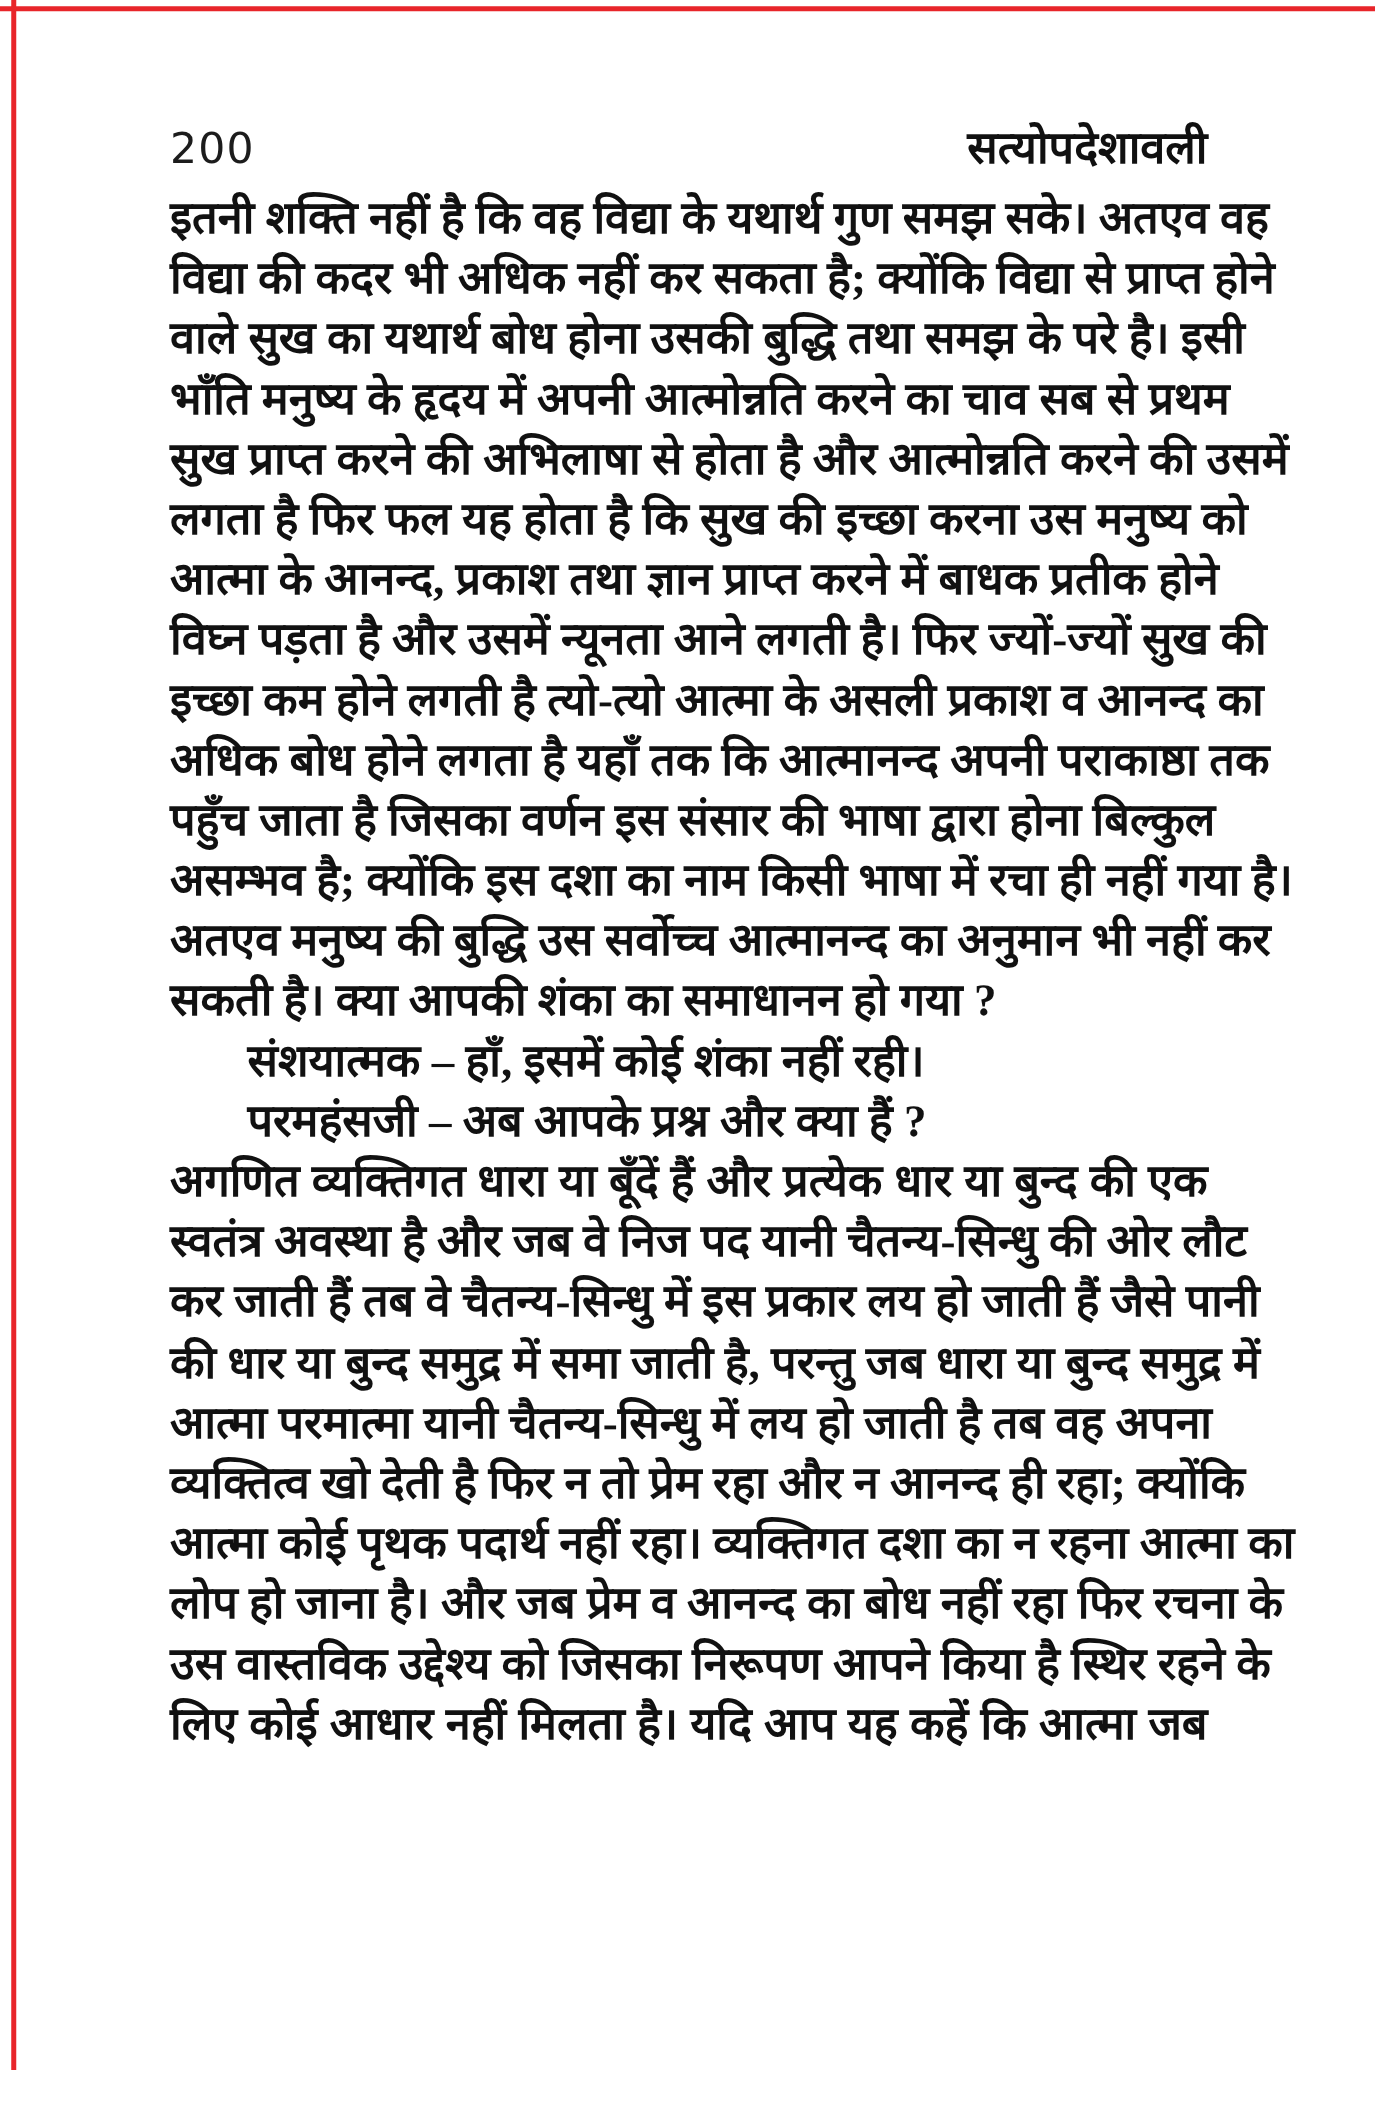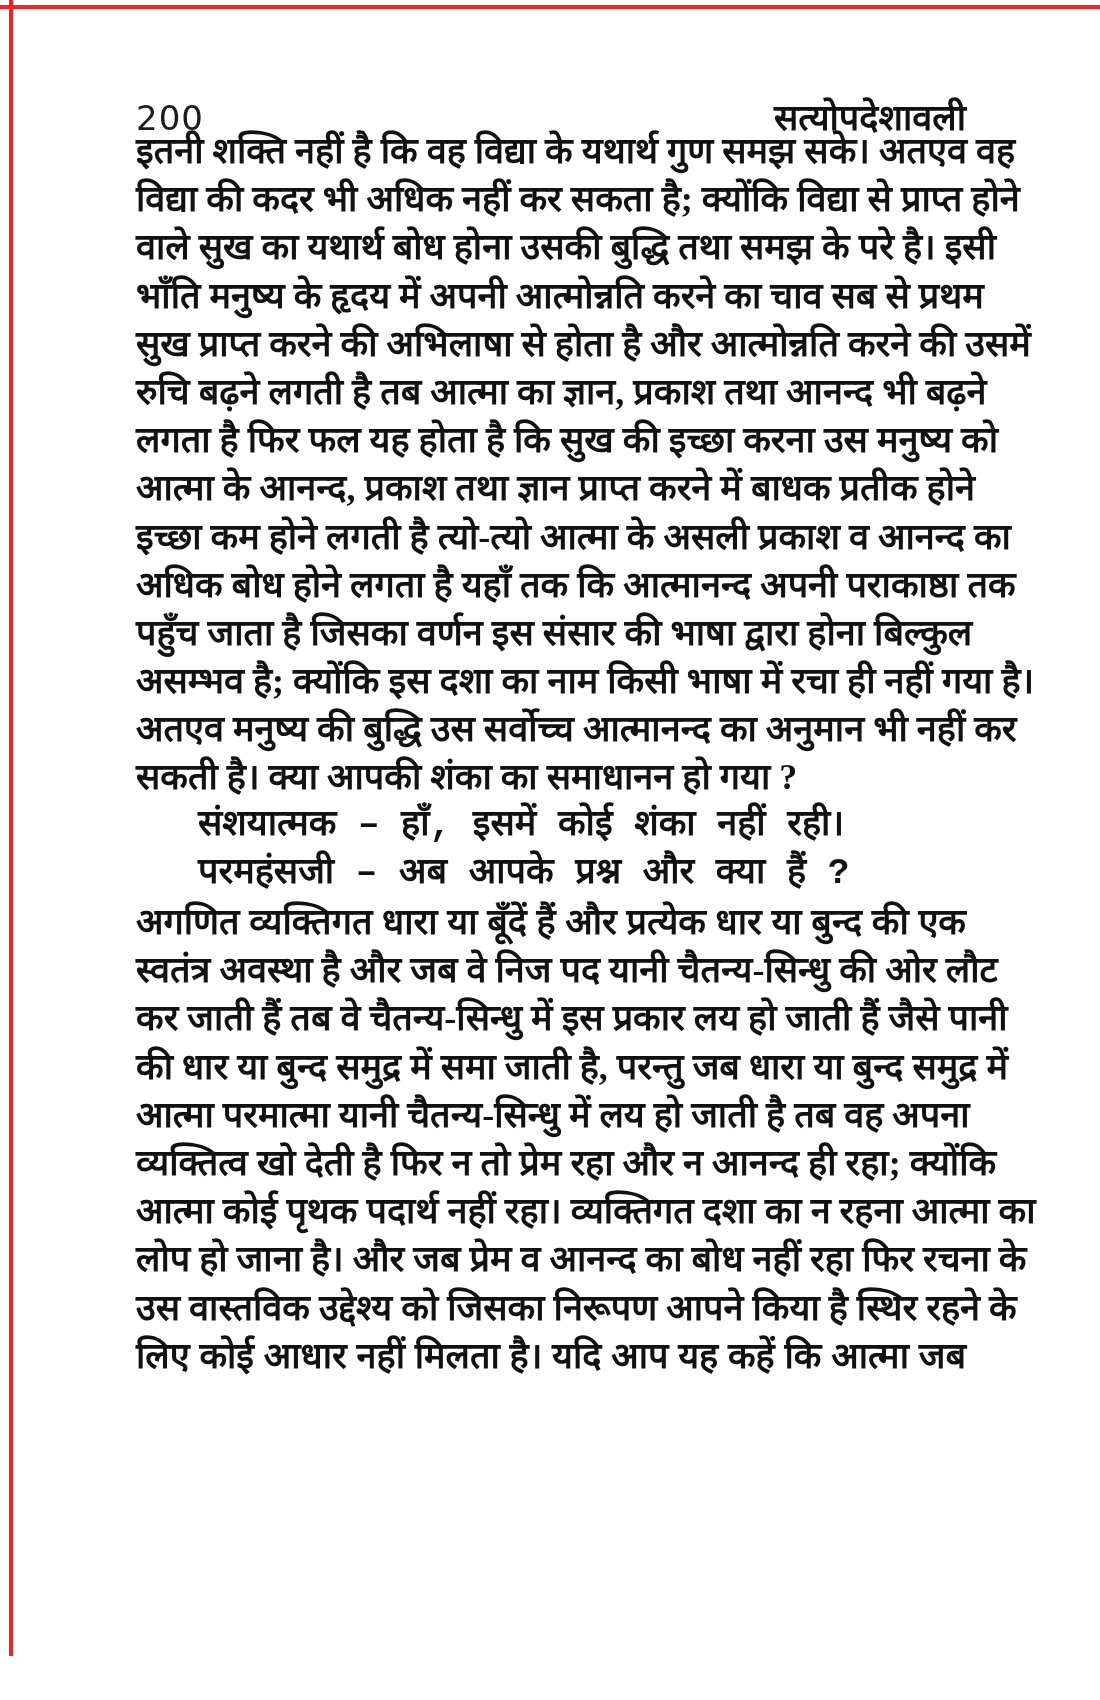--- a/index.html
+++ b/index.html
@@ -32,32 +32,32 @@
   .pagenum{
     font-family:"DejaVu Sans",sans-serif;
     font-size:34px;font-weight:400;color:#1c1c1c;letter-spacing:1px;
   }
   .booktitle{
     font-size:36px;font-weight:700;color:#101010;
     white-space:nowrap;
   }
   
   .body-text{
-    position:absolute;left:136px;top:127px;width:830px;
+    position:absolute;left:136px;top:150px;width:830px;
     color:var(--text);
   }
   .line{
     height:48.2px;line-height:48.2px;
     font-size:36px;font-weight:700;
     text-align:justify;text-align-last:justify;
     text-justify:inter-word;
     white-space:nowrap; 
   }
   .line.flush{text-align-last:left;}
-  .line.indent{text-indent:62px;font-family:Liberation Mono, monospace;}
+  .line.indent{text-indent:62px;}
   
   .cutoff{
     position:absolute;left:355px;top:1686px;height:14px;width:310px;
     display:flex;align-items:flex-start;gap:7px;
   }
   .cutoff i{display:block;background:var(--accent-red);}
   .cutoff .b1{width:58px;height:5px;}
   .cutoff .s1{width:4px;height:13px;}
   .cutoff .b2{width:36px;height:5px;}
   .cutoff .b3{width:86px;height:5px;}
@@ -77,23 +77,23 @@
     <span class="pagenum">200</span>
     <span class="booktitle">सत्योपदेशावली</span>
   </div>
 
   <div class="body-text">
       <div class="line">इतनी शक्ति नहीं है कि वह विद्या के यथार्थ गुण समझ सके। अतएव वह</div>
       <div class="line">विद्या की कदर भी अधिक नहीं कर सकता है; क्योंकि विद्या से प्राप्त होने</div>
       <div class="line">वाले सुख का यथार्थ बोध होना उसकी बुद्धि तथा समझ के परे है। इसी</div>
       <div class="line">भाँति मनुष्य के हृदय में अपनी आत्मोन्नति करने का चाव सब से प्रथम</div>
       <div class="line">सुख प्राप्त करने की अभिलाषा से होता है और आत्मोन्नति करने की उसमें</div>
-      <div class="line">रुचि बढ़ने लगती है तब आत्मा का ज्ञान, प्रकाश तथा आनन्द भी बढ़ने</div>
       <div class="line">लगता है फिर फल यह होता है कि सुख की इच्छा करना उस मनुष्य को</div>
       <div class="line">आत्मा के आनन्द, प्रकाश तथा ज्ञान प्राप्त करने में बाधक प्रतीक होने</div>
+      <div class="line">विघ्न पड़ता है और उसमें न्यूनता आने लगती है। फिर ज्यों-ज्यों सुख की</div>
       <div class="line">इच्छा कम होने लगती है त्यो-त्यो आत्मा के असली प्रकाश व आनन्द का</div>
       <div class="line">अधिक बोध होने लगता है यहाँ तक कि आत्मानन्द अपनी पराकाष्ठा तक</div>
       <div class="line">पहुँच जाता है जिसका वर्णन इस संसार की भाषा द्वारा होना बिल्कुल</div>
       <div class="line">असम्भव है; क्योंकि इस दशा का नाम किसी भाषा में रचा ही नहीं गया है।</div>
       <div class="line">अतएव मनुष्य की बुद्धि उस सर्वोच्च आत्मानन्द का अनुमान भी नहीं कर</div>
       <div class="line flush">सकती है। क्या आपकी शंका का समाधानन हो गया ?</div>
       <div class="line indent flush">संशयात्मक – हाँ, इसमें कोई शंका नहीं रही।</div>
       <div class="line indent flush">परमहंसजी – अब आपके प्रश्न और क्या हैं ?</div>
       <div class="line">अगणित व्यक्तिगत धारा या बूँदें हैं और प्रत्येक धार या बुन्द की एक</div>
       <div class="line">स्वतंत्र अवस्था है और जब वे निज पद यानी चैतन्य-सिन्धु की ओर लौट</div>

